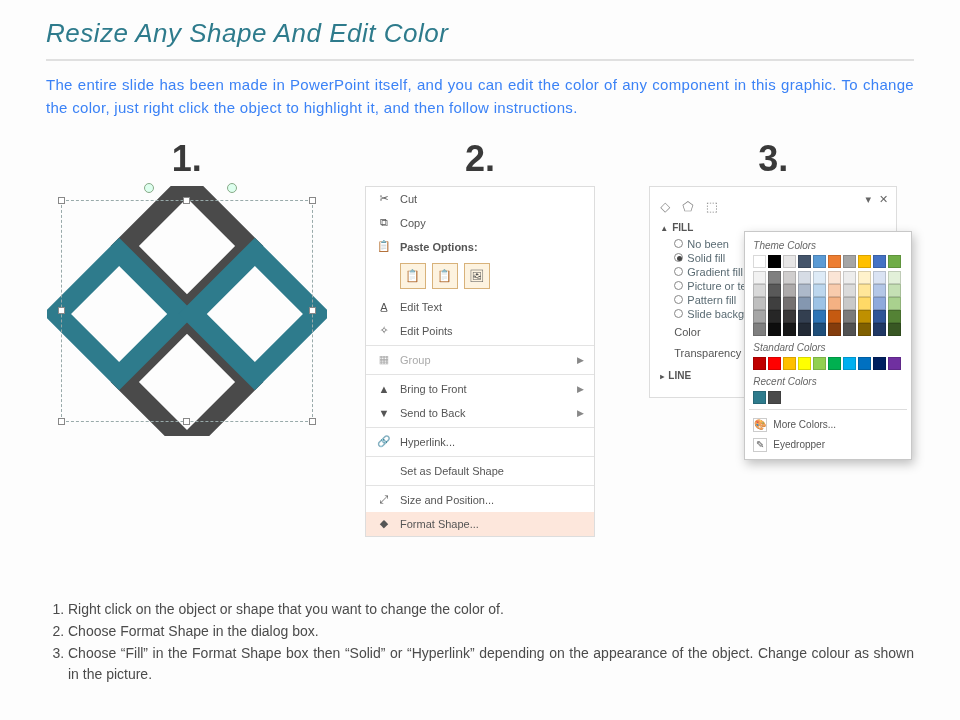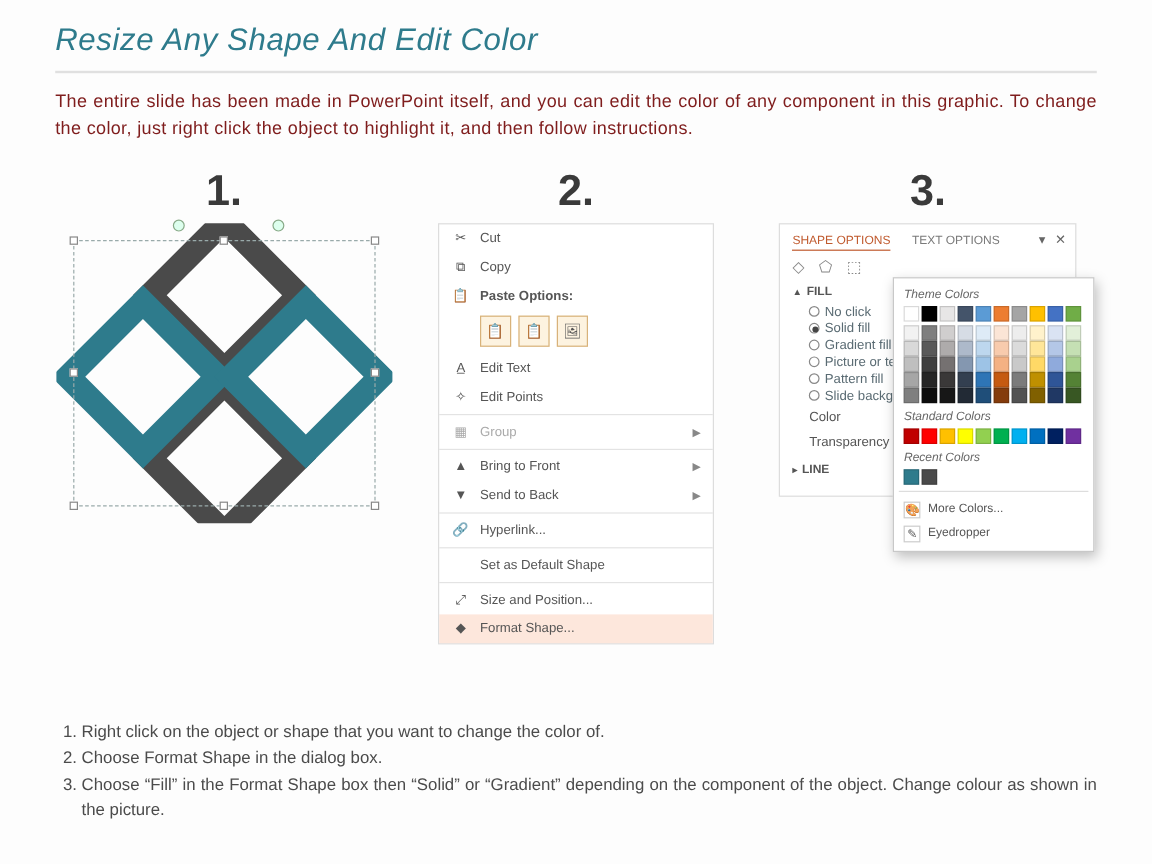--- a/index.html
+++ b/index.html
@@ -1,19 +1,19 @@
 <!DOCTYPE html>
 <html><head>
 <meta charset="utf-8">
 <style>
   * { box-sizing: border-box; margin: 0; padding: 0; font-family: Arial, Helvetica, sans-serif; }
   body { width: 960px; height: 720px; background: #fdfdfd; position: relative; overflow: hidden; }
   .title { font-style: italic; color: #2e7b8c; font-size: 26px; padding: 18px 46px 4px 46px; letter-spacing: .5px; }
   .hr { height: 2px; background: #e0e0e0; margin: 6px 46px 12px 46px; }
-  .intro { color: #7f1d1d; font-size: 15px; line-height: 1.55; padding: 0 46px; text-align: justify; letter-spacing: .3px; }
+  .intro { color: #3b82f6; font-size: 15px; line-height: 1.55; padding: 0 46px; text-align: justify; letter-spacing: .3px; }
   .row { display: flex; justify-content: space-between; padding: 18px 46px 0 46px; gap: 12px; }
   .col { flex: 1 1 0; display: flex; flex-direction: column; align-items: center; }
   .num { font-size: 36px; font-weight: 700; color: #3a3a3a; margin-bottom: 6px; }
   .panel { background: #fff; border: 1px solid #ddd; font-size: 11px; color: #555; width: 100%; }
   
   .shape-stage { width: 280px; height: 250px; position: relative; }
   .sel { position: absolute; border: 1px dashed #9aa; left: 14px; top: 14px; right: 14px; bottom: 14px; }
   .handle { position:absolute; width:7px; height:7px; background:#fff; border:1px solid #888; }
   .h-tl{left:-4px;top:-4px}.h-tr{right:-4px;top:-4px}.h-bl{left:-4px;bottom:-4px}.h-br{right:-4px;bottom:-4px}
   .h-t{left:calc(50% - 4px);top:-4px}.h-b{left:calc(50% - 4px);bottom:-4px}.h-l{left:-4px;top:calc(50% - 4px)}.h-r{right:-4px;top:calc(50% - 4px)}
@@ -157,33 +157,29 @@
     </div>
   </div>
 
   <div class="col">
     <div class="num">3.</div>
     <div class="panel fmt">
       <div class="close">
         <span>▾</span>
         <span>✕</span>
       </div>
-      <div class="tabs">
-        <span class="act">SHAPE OPTIONS</span>
-        <span>TEXT OPTIONS</span>
-      </div>
       <div class="icons">
         <span>◇</span>
         <span>⬠</span>
         <span>⬚</span>
       </div>
       <div class="sect"><span class="tri">▲</span><span>FILL</span></div>
       <div class="opt">
           <span class="radio"></span>
-          <span>No click</span>
+          <span>No been</span>
         </div>
       <div class="opt">
           <span class="radio on"></span>
           <span>Solid fill</span>
         </div>
       <div class="opt">
           <span class="radio"></span>
           <span>Gradient fill</span>
         </div>
       <div class="opt">
@@ -317,15 +313,15 @@
       </div>
     </div>
   </div>
 
 </div>
 
 <div class="footer">
   <ol>
     <li>Right click on the object or shape that you want to change the color of.</li>
     <li>Choose Format Shape in the dialog box.</li>
-    <li>Choose “Fill” in the Format Shape box then “Solid” or “Gradient” depending on the component of the object. Change colour as shown in the picture.</li>
+    <li>Choose “Fill” in the Format Shape box then “Solid” or “Hyperlink” depending on the appearance of the object. Change colour as shown in the picture.</li>
   </ol>
 </div>
 
 </body></html>

